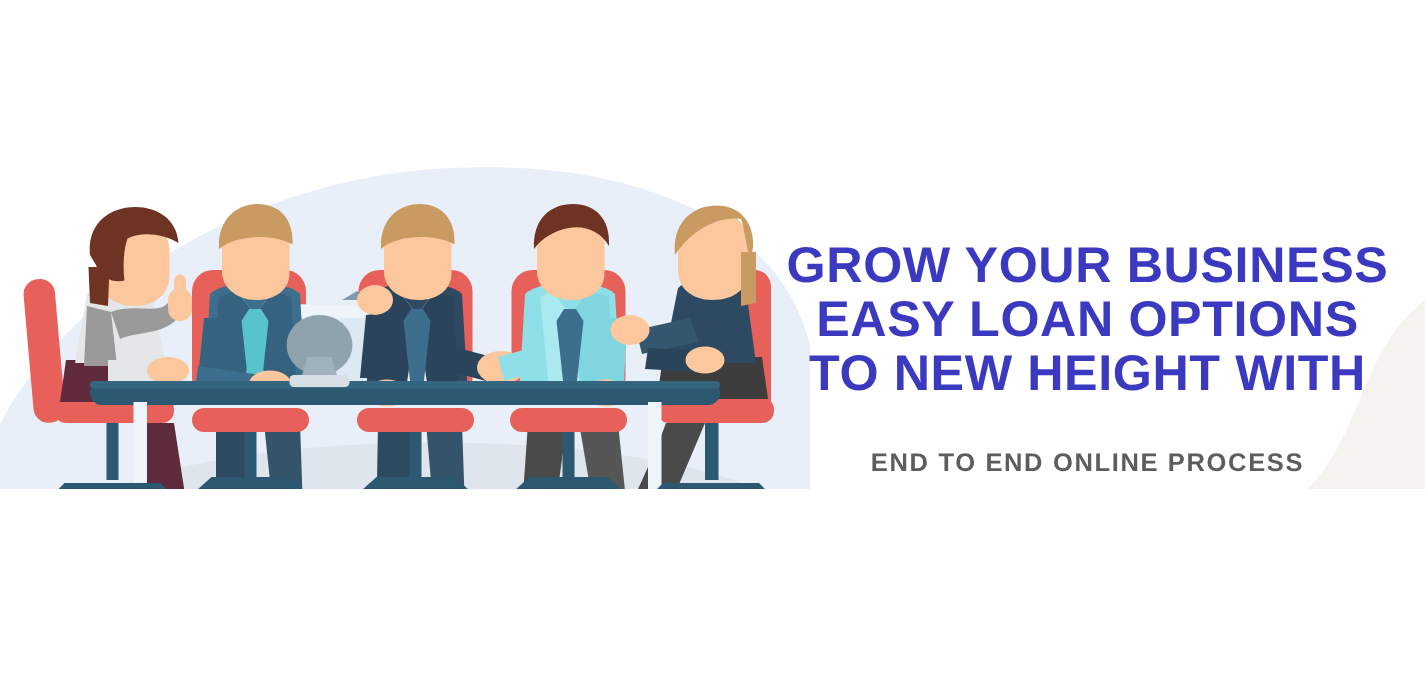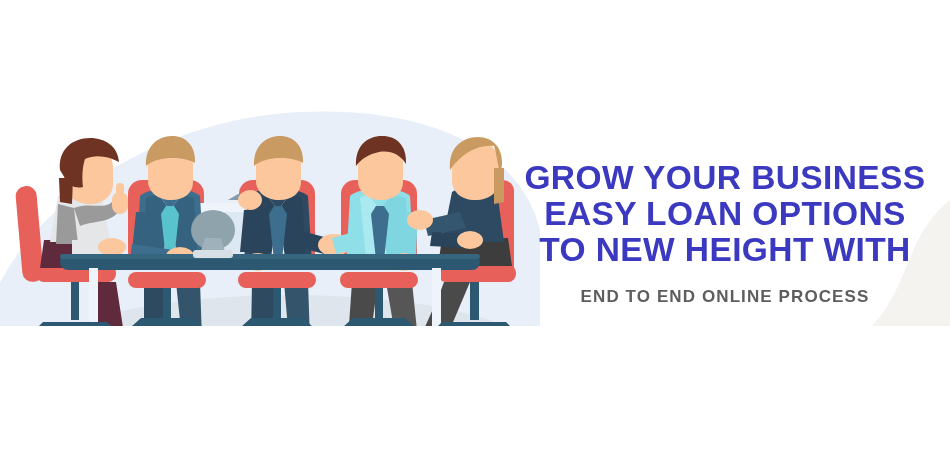--- a/index.html
+++ b/index.html
@@ -40,21 +40,21 @@
     line-height: 36px;
     letter-spacing: 0.4px;
     color: #3b39c0;
     text-transform: uppercase;
     white-space: nowrap;
   }
   .headline-line {
     display: block;
   }
   .subtitle {
-    margin: 4px;
+    margin: 16px;
     padding-top: 15px;
     font-family: "Liberation Sans", sans-serif;
     font-weight: bold;
     font-size: 17px;
     letter-spacing: 1.1px;
     color: #5d5d5d;
     text-transform: uppercase;
     white-space: nowrap;
   }
 </style>

